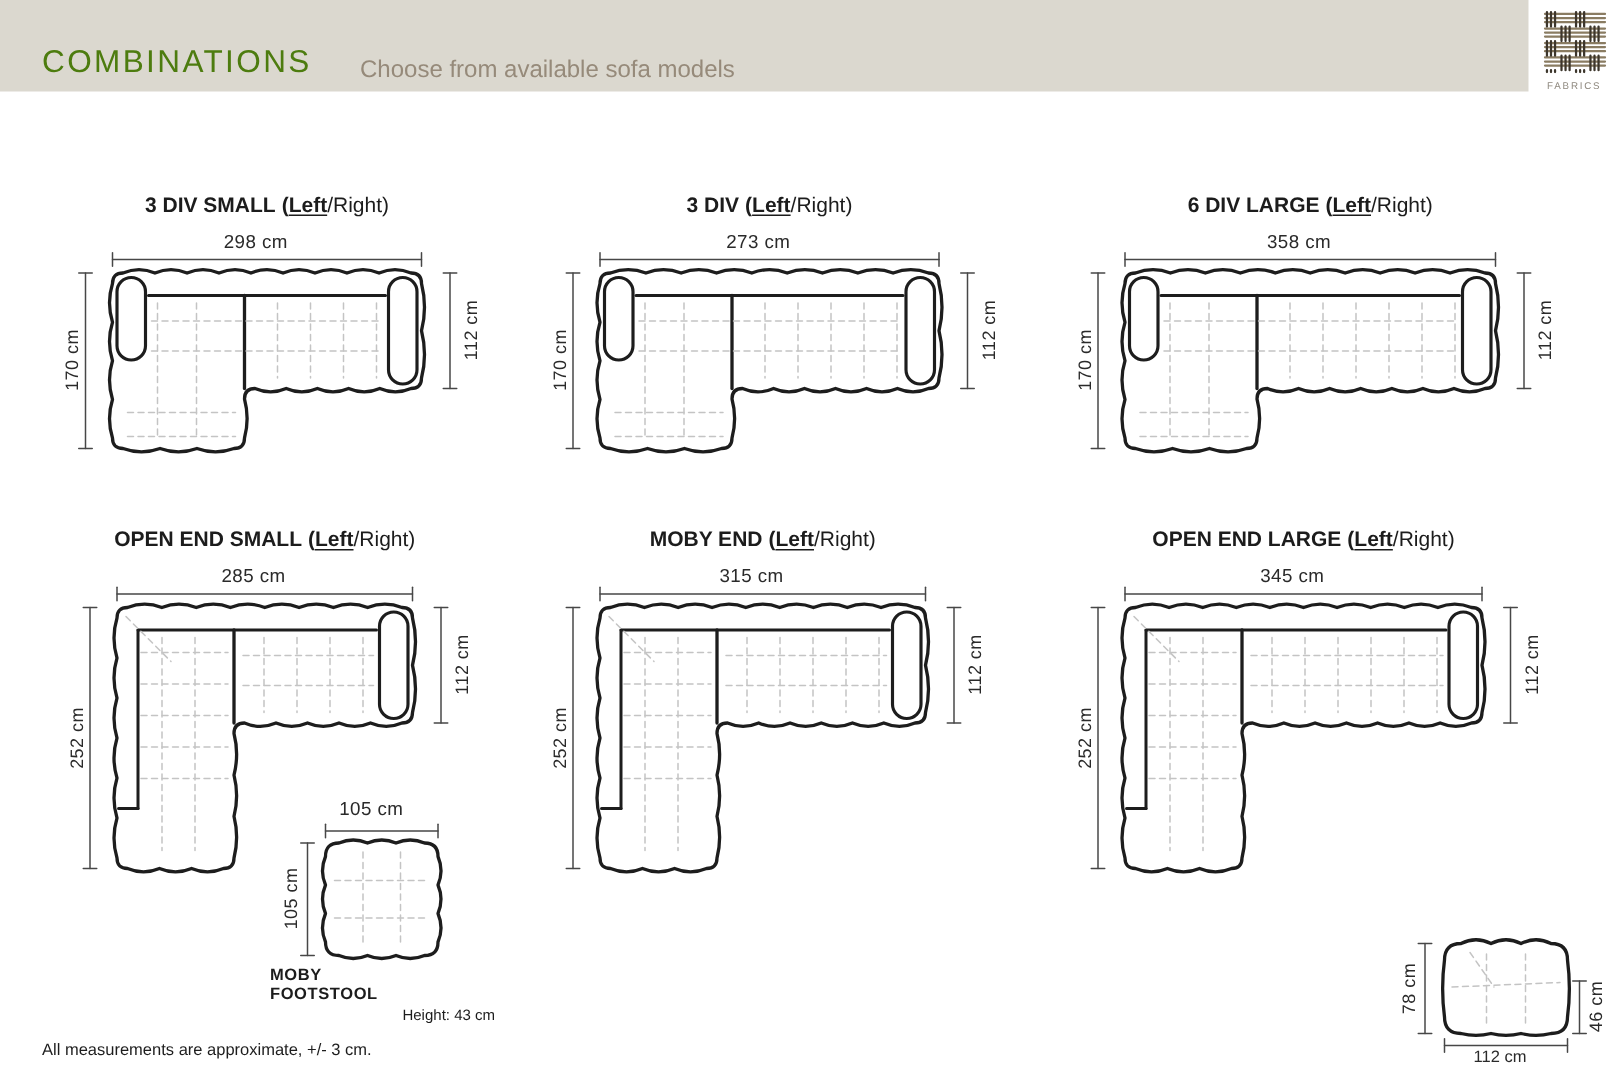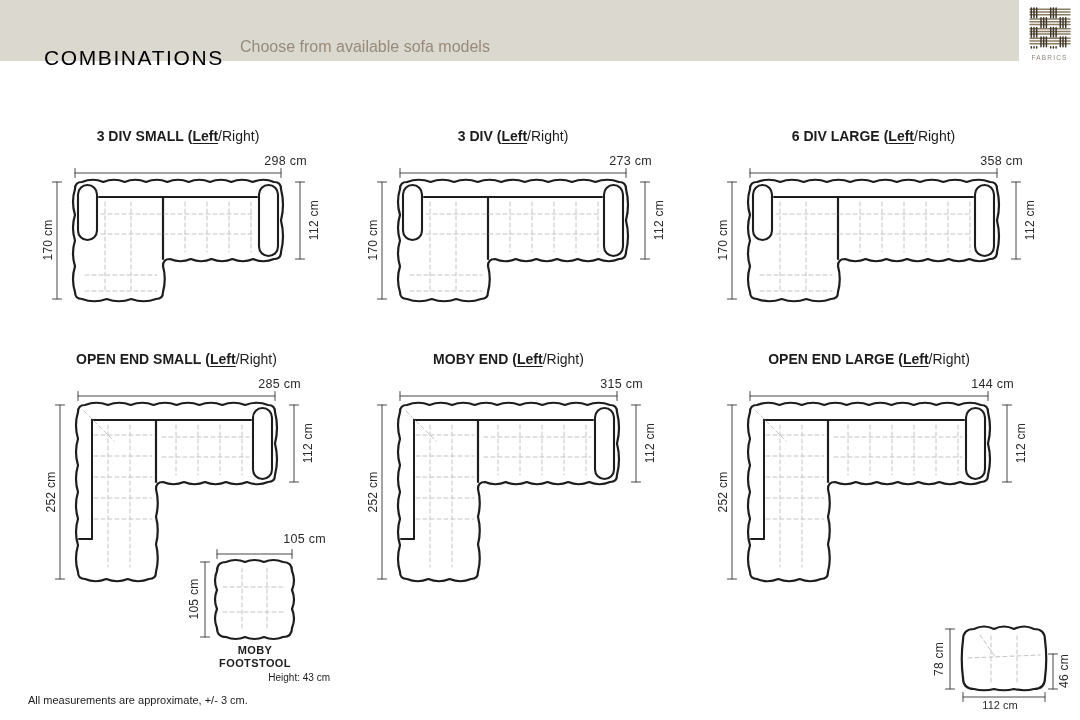--- a/index.html
+++ b/index.html
@@ -1,32 +1,32 @@
 <!DOCTYPE html>
 <html><head>
 <meta charset="utf-8">
 <style>
 *{box-sizing:border-box}
 body{margin:0;background:#fff}
 .page{position:relative;width:1080px;height:720px;background:#fff;font-family:"Liberation Sans",sans-serif;overflow:hidden}
 .topbar{position:absolute;left:0;top:0;width:1080px;height:61px;background:#dbd8cf}
-.page-title{position:absolute;left:28px;top:30px;margin:16px;font-size:21px;font-weight:400;letter-spacing:1.6px;color:#000000}
+.page-title{position:absolute;left:28px;top:30px;margin:0;font-size:21px;font-weight:400;letter-spacing:1.6px;color:#4d7c0f}
 .subtitle{position:absolute;left:240px;top:38px;font-size:16px;color:#968a7a}
 .logo-box{position:absolute;right:0;top:0;width:61px;height:74px;background:#ffffff}
 .logo-box svg{position:absolute;left:10px;top:7px}
 .logo-label{position:absolute;left:0;right:0;top:54px;text-align:center;font-size:6.5px;letter-spacing:1.2px;color:#8f897f}
 .card{position:absolute}
 .card-title{position:absolute;left:0;right:0;top:0;text-align:center;font-size:14px;color:#1c1c1c;white-space:nowrap}
 .b{font-weight:bold}
 .u{text-decoration:underline;text-underline-offset:2px}
 .gap{margin-left:4px}
-.dim-top{position:absolute;left:0;right:4px;top:26px;text-align:right;font-size:12.5px;color:#2a2a2a;letter-spacing:.3px}
+.dim-top{position:absolute;left:0;right:15px;top:26px;text-align:center;font-size:12.5px;color:#2a2a2a;letter-spacing:.3px}
 .sofa-svg{position:absolute;left:0;top:40px;overflow:visible}
 .vlabel{position:absolute;transform:translate(-50%,-50%) rotate(-90deg);font-size:12px;color:#2a2a2a;white-space:nowrap;letter-spacing:.3px}
-.fs-line{position:absolute;left:0;right:0;text-align:center;font-weight:bold;font-size:11px;letter-spacing:.4px;color:#1c1c1c}
+.fs-line{position:absolute;left:0;right:0;font-weight:bold;font-size:11px;letter-spacing:.4px;color:#1c1c1c}
 .fs-note{position:absolute;left:0;right:0;text-align:right;font-size:10px;color:#1c1c1c}
 .bottom-label{position:absolute;left:0;right:0;text-align:center;font-size:11px;color:#2a2a2a}
 .footnote{position:absolute;left:28px;top:694px;font-size:11px;color:#1d1d1d}
 </style>
 </head>
 <body>
 
 <div class="page">
 
   <header class="topbar">
@@ -248,21 +248,21 @@
           <line x1="30" y1="20" x2="30" y2="162" stroke="#c4c4c4" stroke-width="1" stroke-linecap="round" stroke-dasharray="4 3"></line>
           <line x1="52" y1="20" x2="52" y2="162" stroke="#c4c4c4" stroke-width="1" stroke-linecap="round" stroke-dasharray="4 3"></line>
         </g>
       </svg>
     <span class="vlabel" style="left:3px;top:141px">252 cm</span>
     <span class="vlabel" style="left:280px;top:92px">112 cm</span>
   </section>
 
   <section class="card" style="left:720px;top:351px;width:298px;height:245px">
     <div class="card-title"><span class="b">OPEN END LARGE</span><span class="b gap">(</span><span class="b u">Left</span><span>/Right)</span></div>
-    <div class="dim-top">144 cm</div>
+    <div class="dim-top">345 cm</div>
     <svg class="sofa-svg" width="298" height="194">
         <line x1="30" y1="5" x2="268" y2="5" stroke="#474747" stroke-width="1" stroke-linecap="round"></line>
         <line x1="30" y1="0.5" x2="30" y2="9.5" stroke="#474747" stroke-width="1" stroke-linecap="round"></line>
         <line x1="268" y1="0.5" x2="268" y2="9.5" stroke="#474747" stroke-width="1" stroke-linecap="round"></line>
         <line x1="12" y1="14" x2="12" y2="188" stroke="#474747" stroke-width="1" stroke-linecap="round"></line>
         <line x1="7.5" y1="14" x2="16.5" y2="14" stroke="#474747" stroke-width="1" stroke-linecap="round"></line>
         <line x1="7.5" y1="188" x2="16.5" y2="188" stroke="#474747" stroke-width="1" stroke-linecap="round"></line>
         <line x1="287" y1="14" x2="287" y2="91" stroke="#474747" stroke-width="1" stroke-linecap="round"></line>
         <line x1="282.5" y1="14" x2="291.5" y2="14" stroke="#474747" stroke-width="1" stroke-linecap="round"></line>
         <line x1="282.5" y1="91" x2="291.5" y2="91" stroke="#474747" stroke-width="1" stroke-linecap="round"></line>

